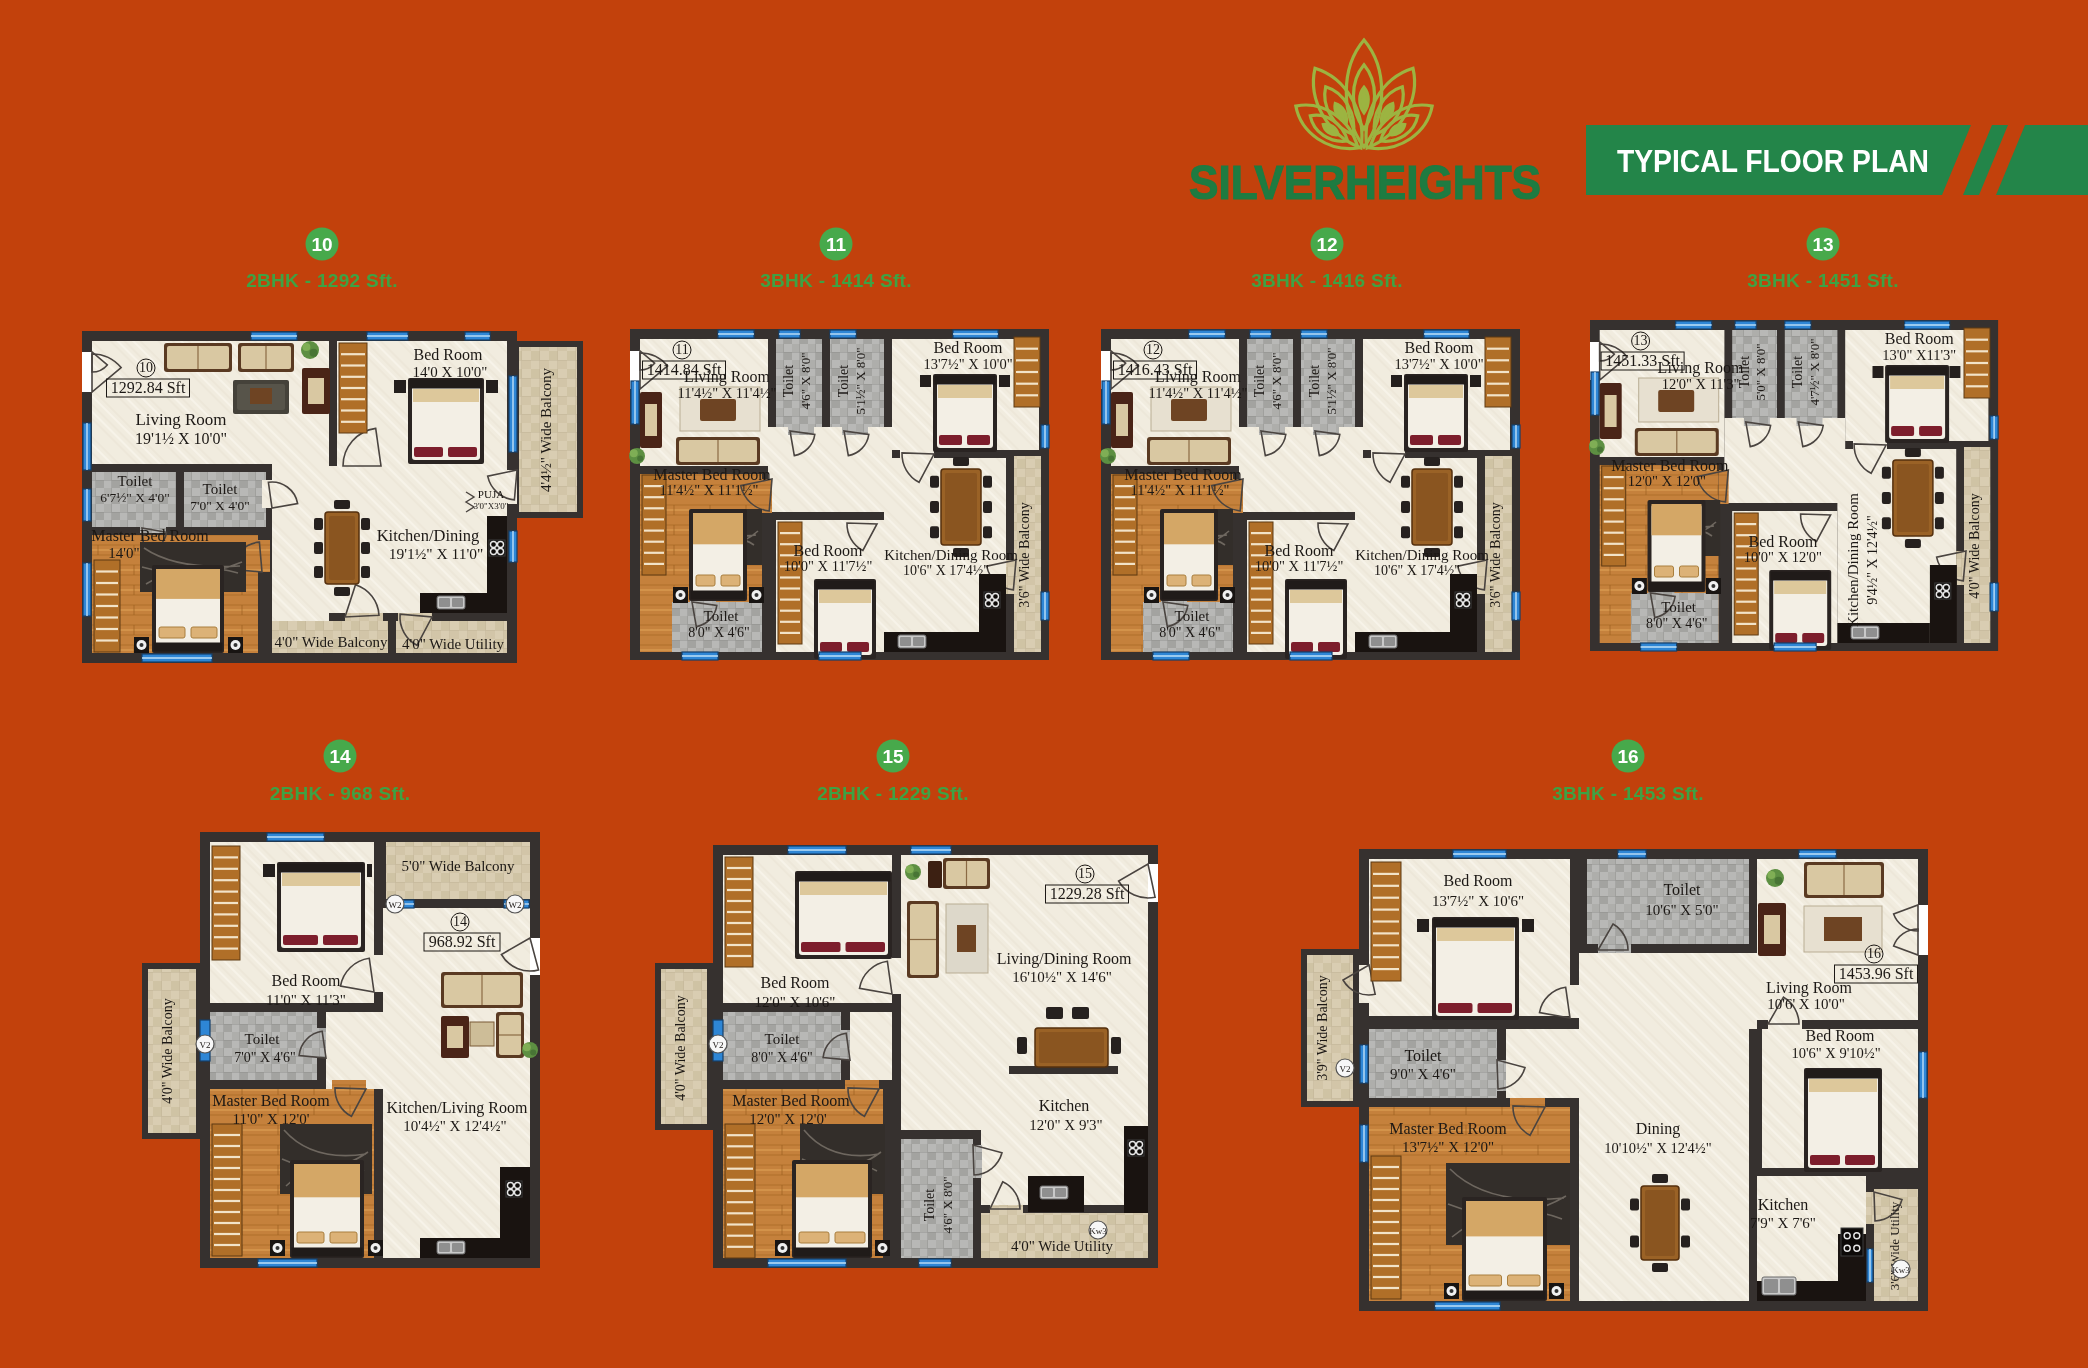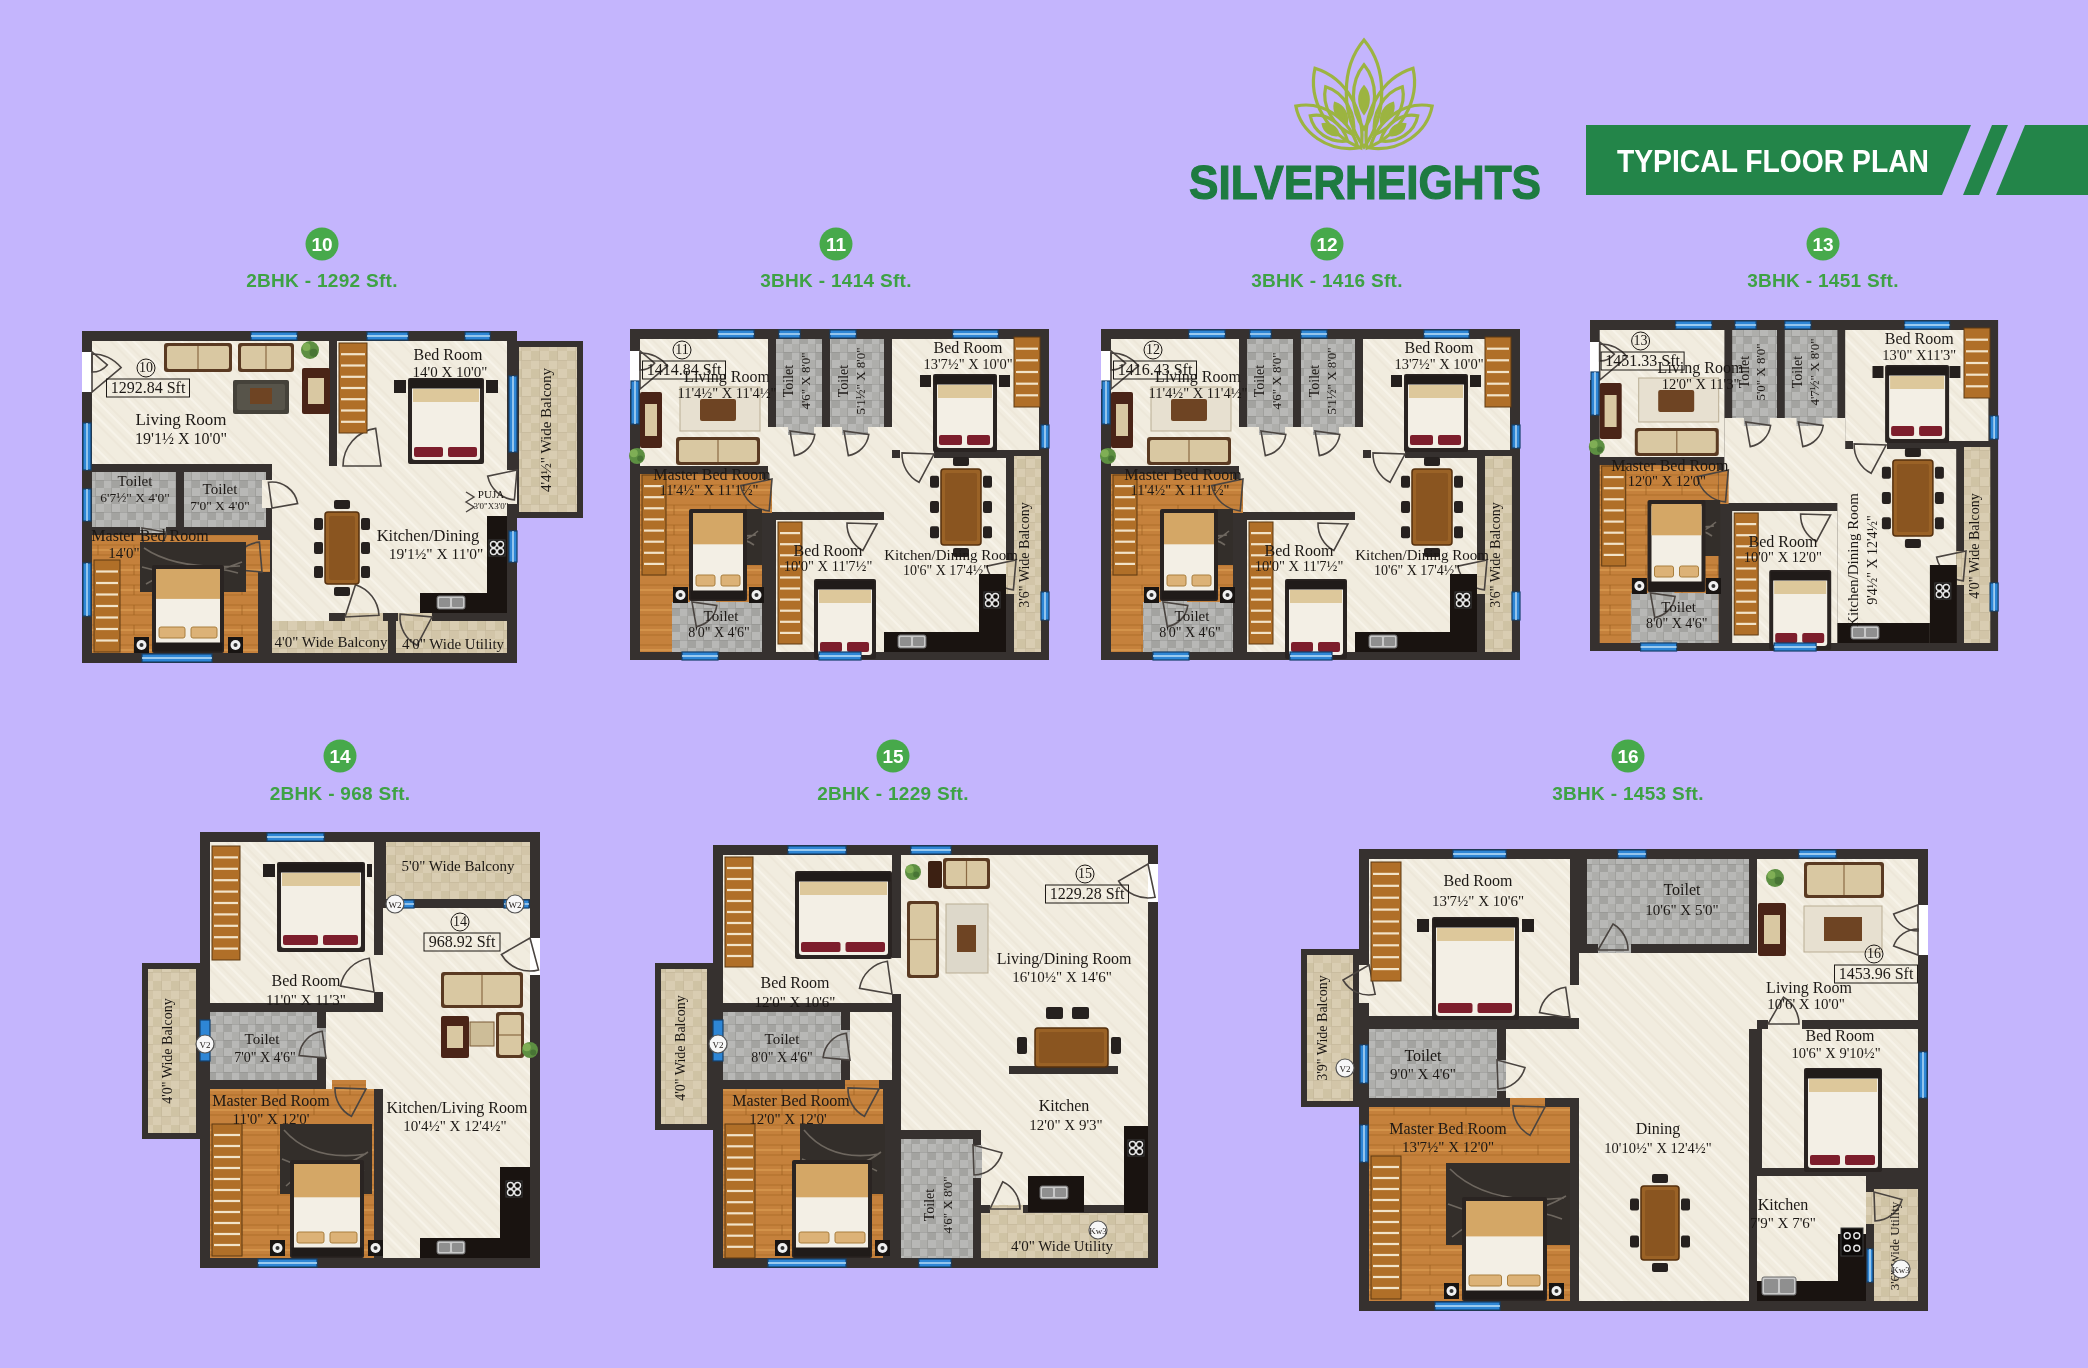--- a/index.html
+++ b/index.html
@@ -1,14 +1,14 @@
 <!DOCTYPE html>
 <html><head><meta charset="utf-8"><style>
 html,body{margin:0;padding:0;background:#ffffff;font-family:"Liberation Sans",sans-serif;}
-#page{position:relative;width:2088px;height:1368px;background:#c4b5fd;overflow:hidden;}
+#page{position:relative;width:2088px;height:1368px;background:#c2410c;overflow:hidden;}
 </style></head>
 <body>
 <div id="page">
 <svg width="2088" height="1368" viewBox="0 0 2088 1368">
 <defs>
 <pattern id="flr" width="34" height="34" patternUnits="userSpaceOnUse" patternTransform="rotate(45)">
   <rect width="34" height="34" fill="#f1ecdf"></rect>
   <path d="M0,6 H34 M0,17 H34 M0,27 H34" stroke="#ece6d7" stroke-width="1.6" fill="none"></path>
   <path d="M0,11 H34 M0,22 H34" stroke="#f7f3e9" stroke-width="2.2" fill="none"></path>
 </pattern>

